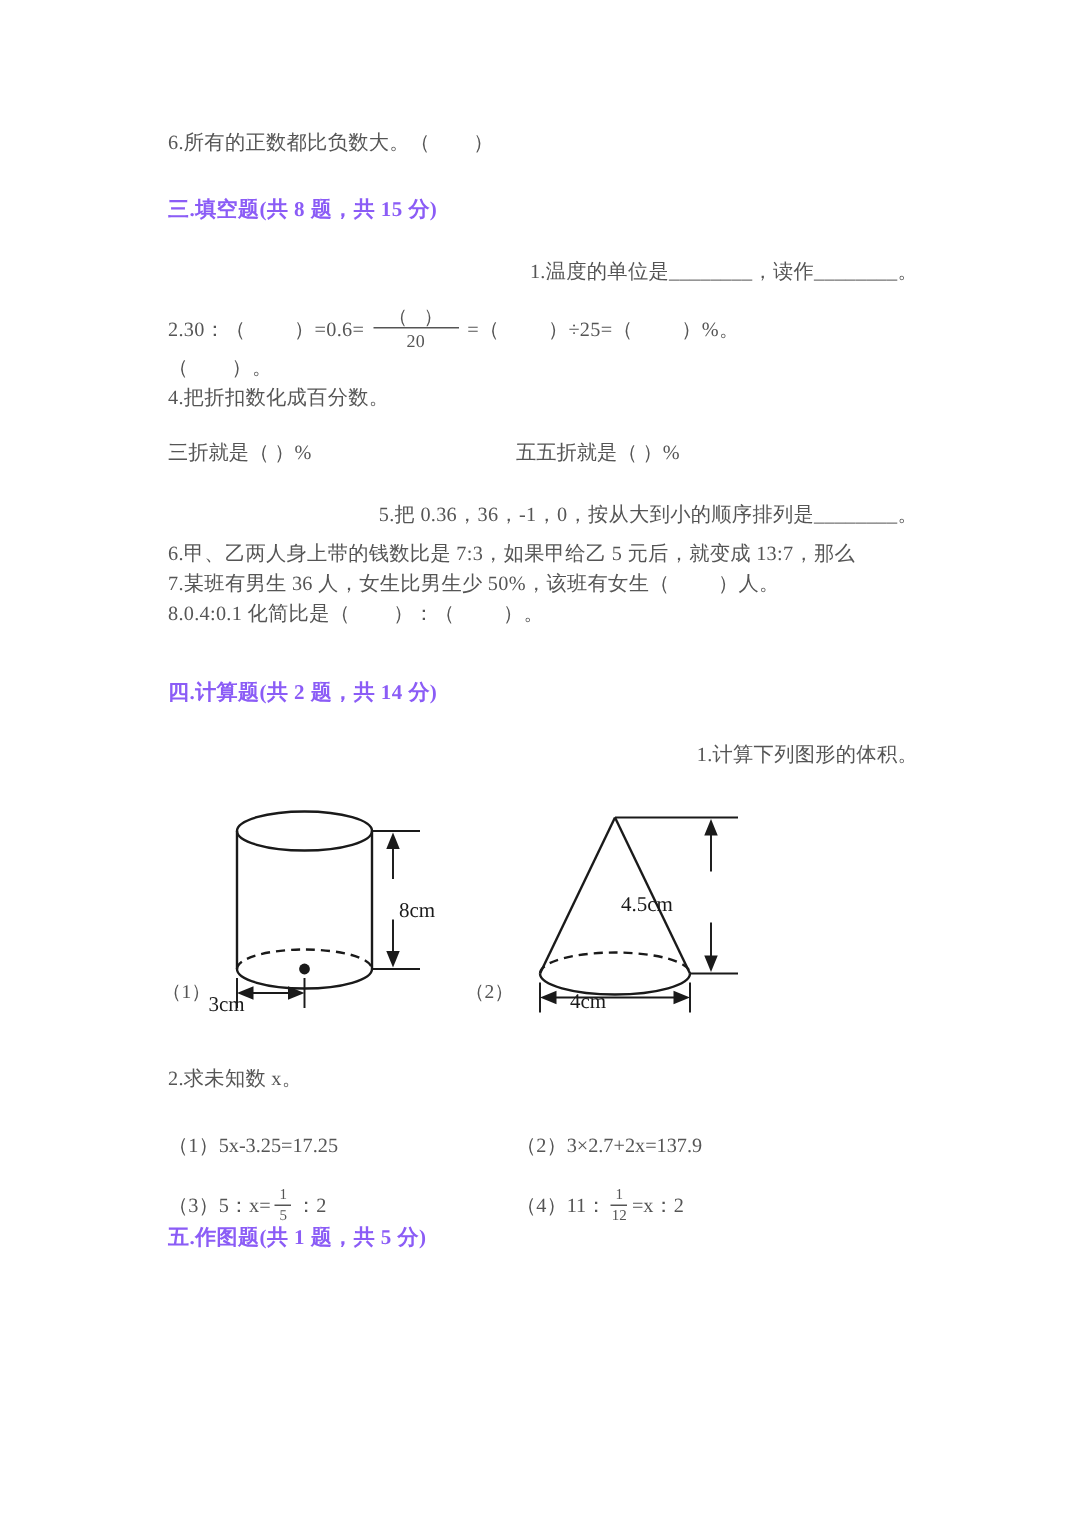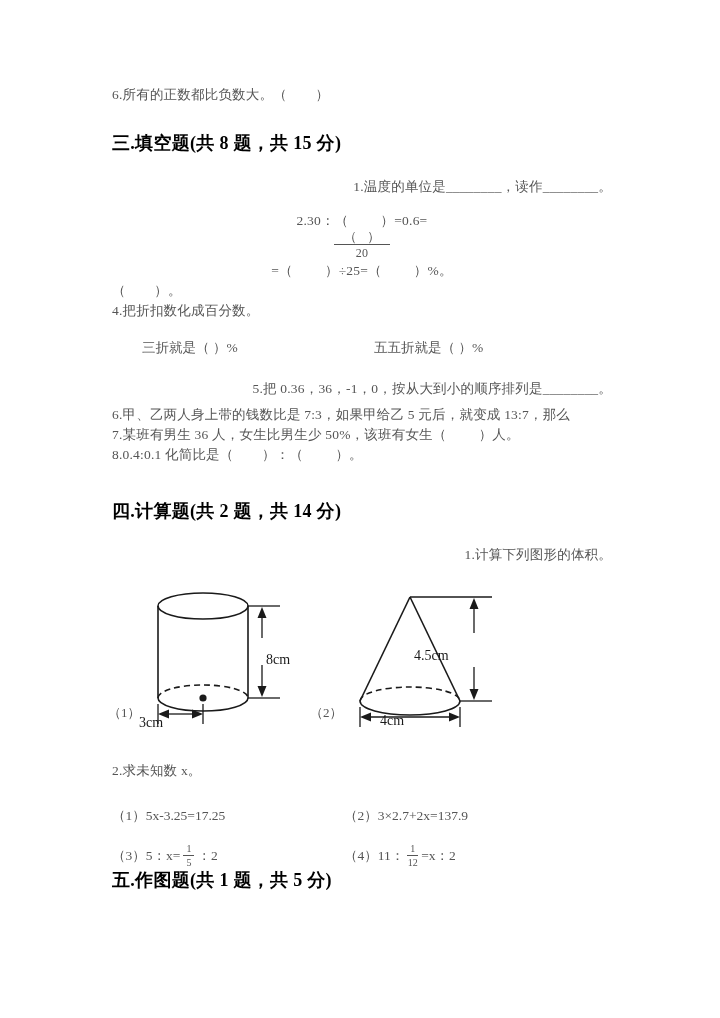--- a/index.html
+++ b/index.html
@@ -32,29 +32,29 @@
 
   
   .q-line {
     font-size: 13.5px;
     line-height: 20px;
     color: #555;
     letter-spacing: 0.2px;
     white-space: pre-wrap;
   }
   .section-head {
-    font-size: 18px;
+    font-size: 14px;
     font-weight: bold;
-    color: #000000;
+    color: #8b5cf6;
     letter-spacing: 0.3px;
   }
 
   
   .mt-6  { margin-top: 6px; }
-  .mt-14 { margin-top: 14px; flex-direction: column; }
+  .mt-14 { margin-top: 14px; }
   .mt-18 { margin-top: 18px; }
   .mt-22 { margin-top: 22px; text-align: right; }
   .mt-26 { margin-top: 26px; }
   .mt-34 { margin-top: 34px; }
   .mt-40 { }
 
   
   .frac {
     display: inline-flex;
     flex-direction: column;
@@ -81,21 +81,20 @@
   }
   .frac.small .num { font-size: 10px; line-height: 11px; padding: 0 3px 1px 3px;}
   .frac.small .den { font-size: 10px; line-height: 11px; }
   .frac.small { margin: 0 3px; top: 0px; }
 
   
   .two-col-row {
     display: flex;
     font-size: 13.5px;
     color: #555;
-    margin-left: 30px;
   }
   .two-col-row > div:first-child { width: 232px; }
 
   
   .eq-grid {
     display: grid;
     grid-template-columns: 232px auto;
     row-gap: 18px;
     font-size: 13.5px;
     color: #555;

